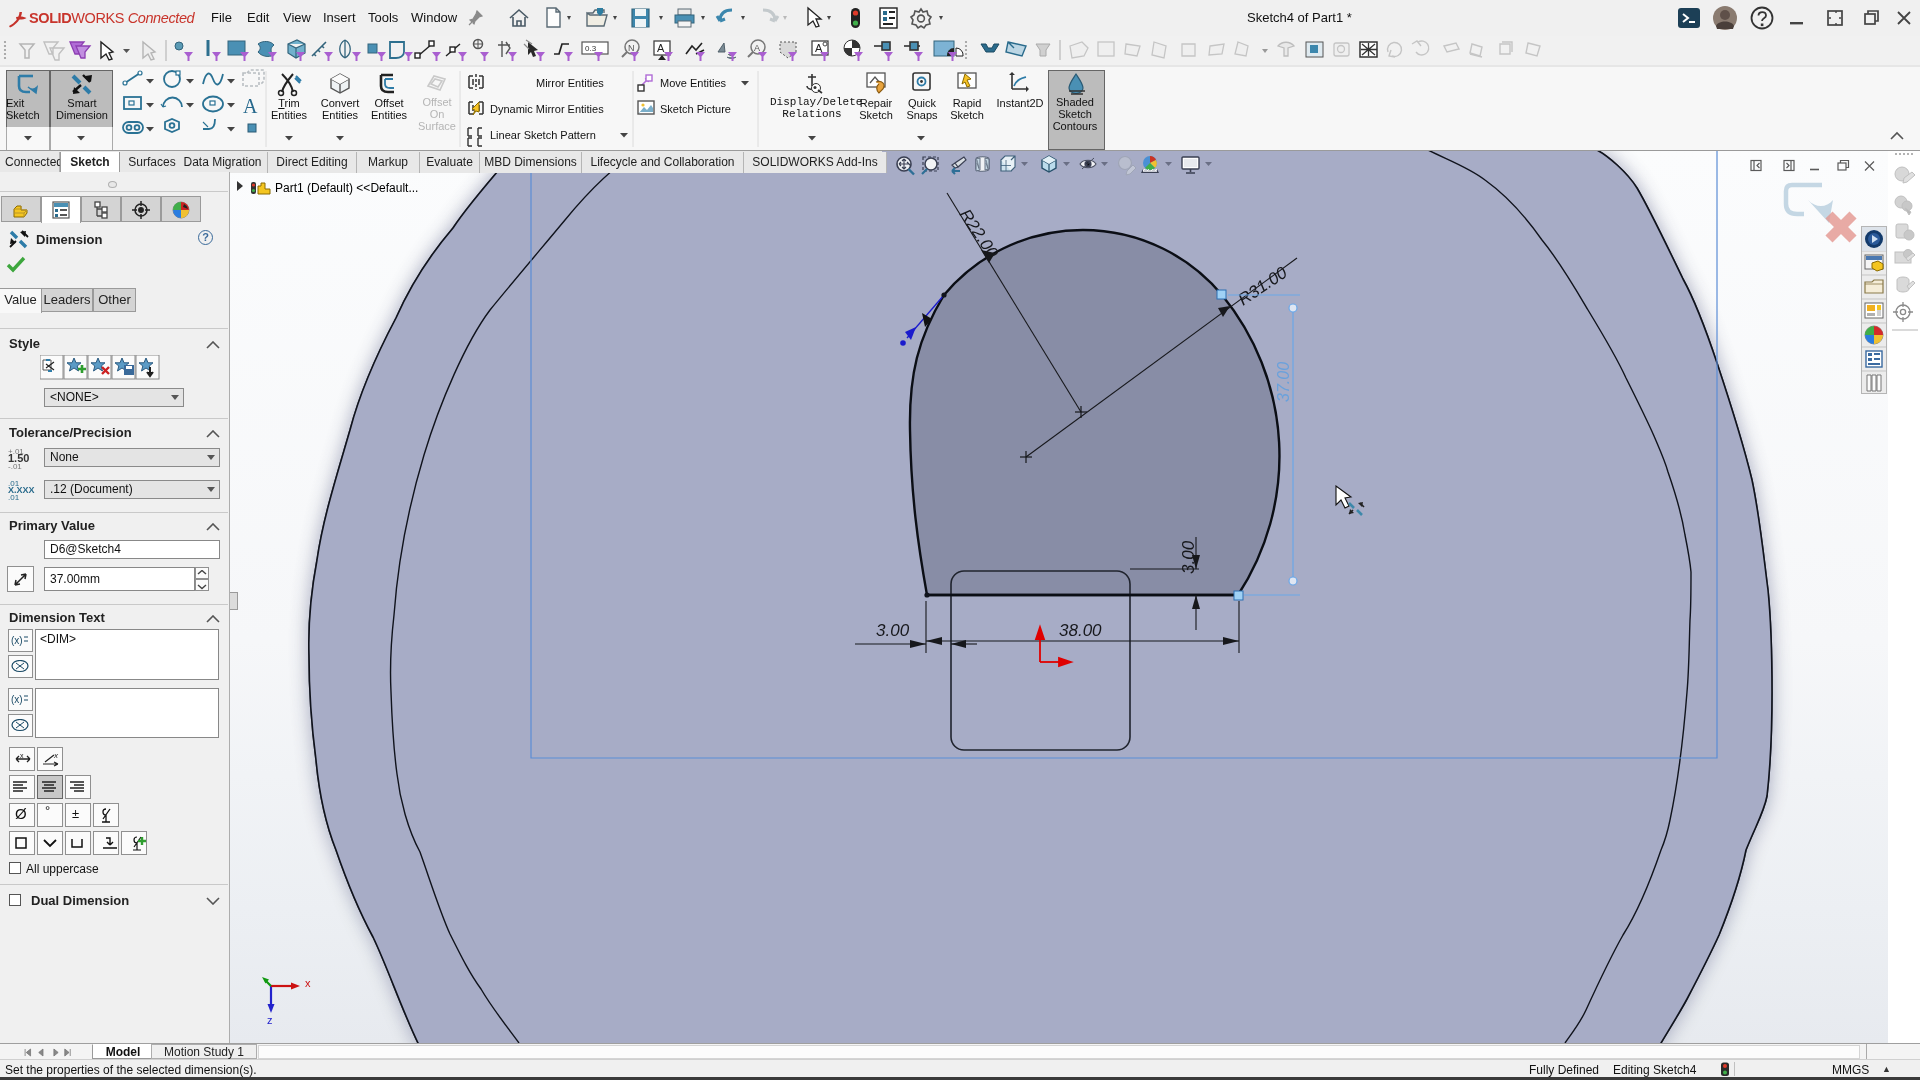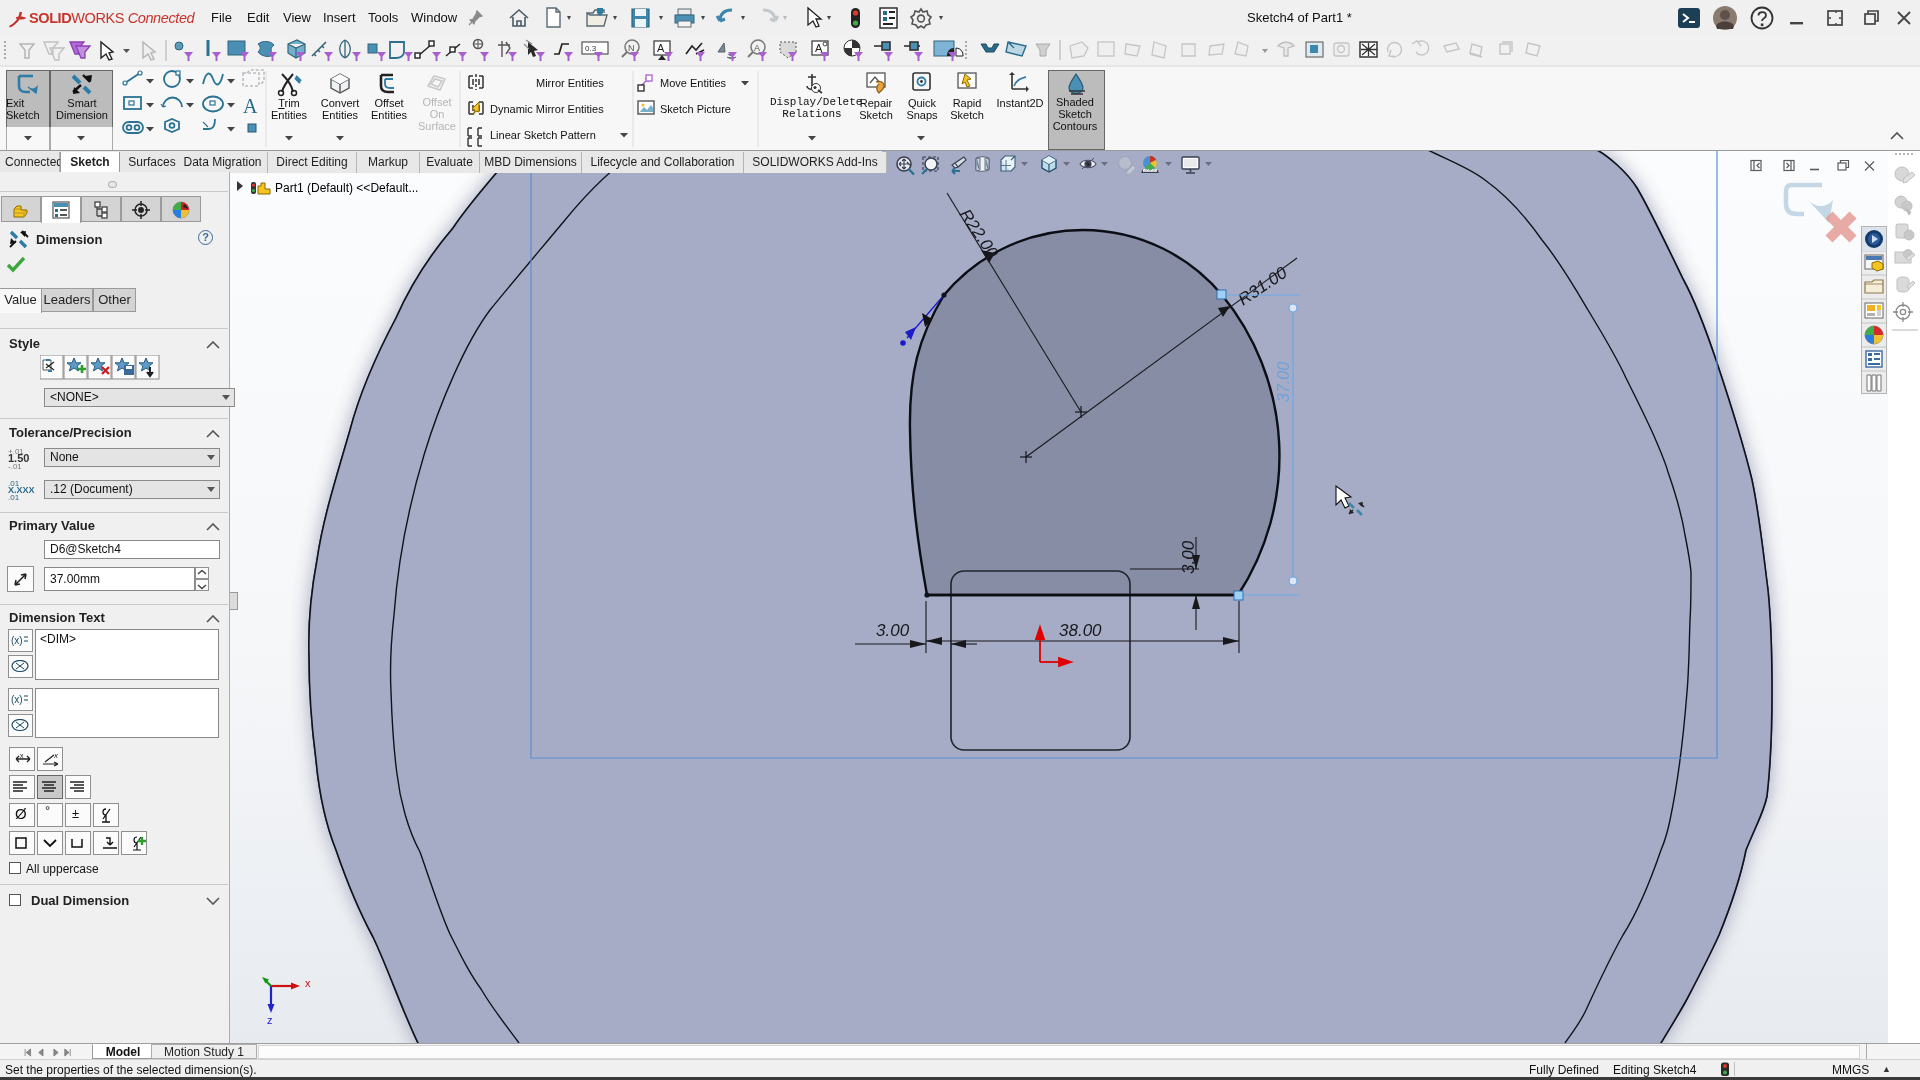--- a/index.html
+++ b/index.html
@@ -709,21 +709,21 @@
     <use href="#star" x="34" y="10"></use>
       <path d="M38 14 l8 0 m-4 -4 l0 8" stroke="#2f9e2f" stroke-width="2.6"></path>
     <use href="#star" x="58" y="10"></use>
       <path d="M62 12 l7 7 m0 -7 l-7 7" stroke="#cc2020" stroke-width="2.4"></path>
     <use href="#star" x="82" y="10"></use>
       <rect x="84" y="10" width="10" height="10" fill="#3a6a9a"></rect>
       <rect x="86" y="11" width="6" height="3" fill="#fff"></rect>
     <use href="#star" x="106" y="10"></use>
       <path d="M110 12 l0 9 m-3 -4 l3 4 3 -4" stroke="#222" stroke-width="2"></path>
   </svg>
-  <div class="combo" style="left:44px;top:216px;width:191px;">&lt;NONE&gt;<span class="car"></span></div>
+  <div class="combo" style="left:44px;top:216px;width:140px;">&lt;NONE&gt;<span class="car"></span></div>
   <div class="sep" style="left:0;top:246px;width:228px;"></div>
 
   <span class="abs panelhdr" style="left:9px;top:253px;">Tolerance/Precision</span>
   <svg class="abs" style="left:206px;top:258px" width="14" height="8">
       <path d="M1 7 L7 1 L13 7" stroke="#555" stroke-width="1.6" fill="none"></path>
     </svg>
   <div class="abs" style="left:8px;top:276px;font-size:8px;color:#333;line-height:7px;"><span style="color:#777">+.01</span><br><b style="font-size:11px;">1.50</b><br><span style="color:#777">-.01</span></div>
   <div class="combo" style="left:44px;top:276px;width:176px;">None<span class="car"></span></div>
   <div class="abs" style="left:8px;top:308px;font-size:8px;color:#2a6b8c;line-height:7px;"><span>.01</span><br><b style="font-size:9px;">X.XXX</b><br><span>.01</span></div>
   <div class="combo" style="left:44px;top:308px;width:176px;">.12 (Document)<span class="car"></span></div>

